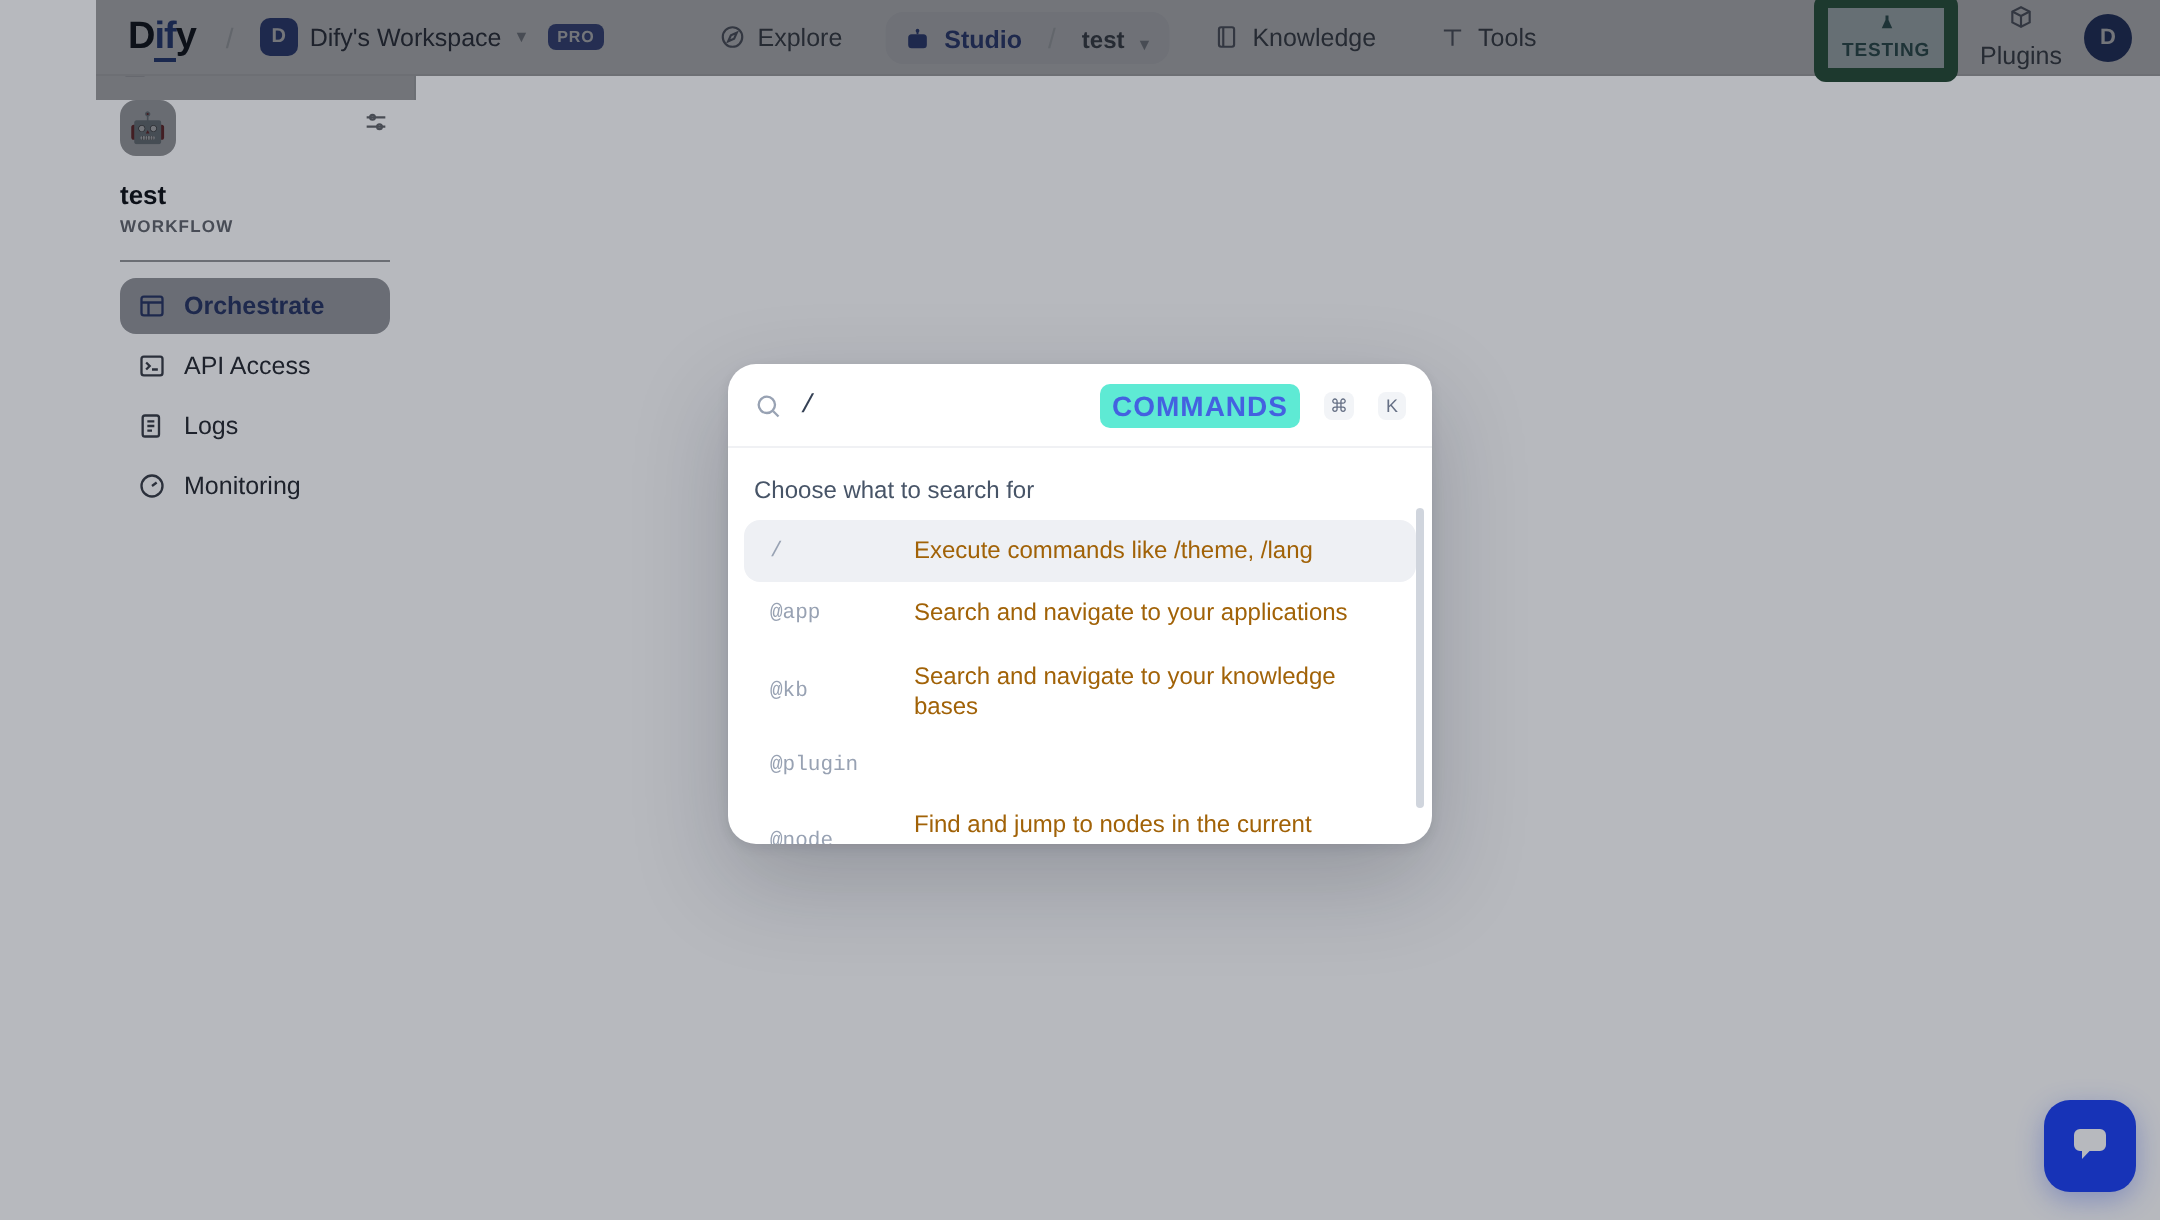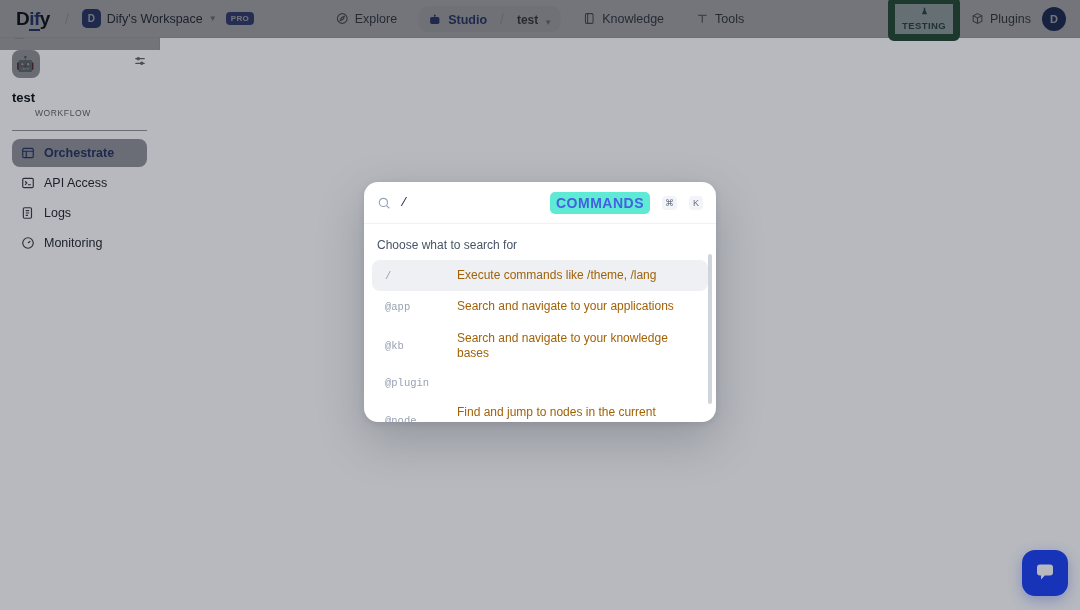--- a/index.html
+++ b/index.html
@@ -6,20 +6,21 @@
   html, body {
     width: 1080px; height: 610px;
     font-family: "Liberation Sans", sans-serif;
     overflow: hidden;
     background: #f2f4f7;
   }
   #app {
     position: relative;
     width: 1080px; height: 610px;
     background: #ffffff;
+    padding-left: 48px;
   }
 
   
   .dimmed { filter: brightness(0.62) saturate(0.55); }
 
   
   .topbar {
     position: absolute; top: 0; left: 0; right: 0; height: 38px;
     background: #ffffff;
     display: flex; align-items: center;
@@ -62,42 +63,42 @@
   .topbar-right {
     margin-left: auto; display: flex; align-items: center; gap: 11px; padding-right: 4px;
   }
   .testing-badge {
     display: flex; align-items: center; gap: 4px;
     background: #d6f4f2; color: #1f6f6a;
     border: 7px solid #15803d;
     font-size: 9.5px; font-weight: bold; letter-spacing: 0.4px;
     border-radius: 6px; padding: 3px 7px; cursor: pointer; flex-direction: column;
   }
-  .plugins-item { display: flex; align-items: center; gap: 6px; font-size: 12.5px; color: #495464; cursor: pointer;}
+  .plugins-item { display: flex; align-items: center; gap: 6px; font-size: 12.5px; color: #495464; cursor: pointer; flex-direction: column;}
   .user-avatar {
     width: 24px; height: 24px; border-radius: 50%; background: #1c3fa8;
     color: #fff; font-size: 11px; font-weight: bold;
     display: flex; align-items: center; justify-content: center; cursor: pointer;
   }
 
   
   .sidebar {
     position: absolute; top: 38px; left: 0; width: 160px; bottom: 0;
     background: #fbfcfd; border-right: 1px solid #eef0f3;
     padding: 12px 12px 0 12px;
     z-index: 4;
   }
   .side-head { display: flex; align-items: flex-start; justify-content: space-between; }
   .app-icon {
     width: 28px; height: 28px; border-radius: 8px; background: #e8eaee;
     display: flex; align-items: center; justify-content: center; font-size: 15px;
   }
   .side-gear { color: #9aa1ad; cursor: pointer; padding-top: 4px; }
   .app-name { font-size: 13px; font-weight: bold; color: #101828; margin-top: 12px; }
-  .app-type { font-size: 8.5px; font-weight: normal; letter-spacing: 0.6px; color: #98a2b3; margin-top: 3px; margin-left: 23px; }
+  .app-type { font-size: 8.5px; font-weight: bold; letter-spacing: 0.6px; color: #98a2b3; margin-top: 3px; }
   .side-div { height: 1px; background: #eceff3; margin: 12px 0 8px 0; }
   .side-item {
     display: flex; align-items: flex-end; gap: 9px;
     padding: 7px 9px; border-radius: 8px; margin-bottom: 2px;
     font-size: 12.5px; color: #354052; cursor: pointer;
   }
   .side-item.active { background: #e7edfa; color: #2b4fd2; font-weight: 600; }
   .side-item .ico { width: 14px; height: 14px; display:flex; align-items:center; justify-content:center;}
   .side-bottom {
     position: absolute; left: 12px; bottom: 10px;

